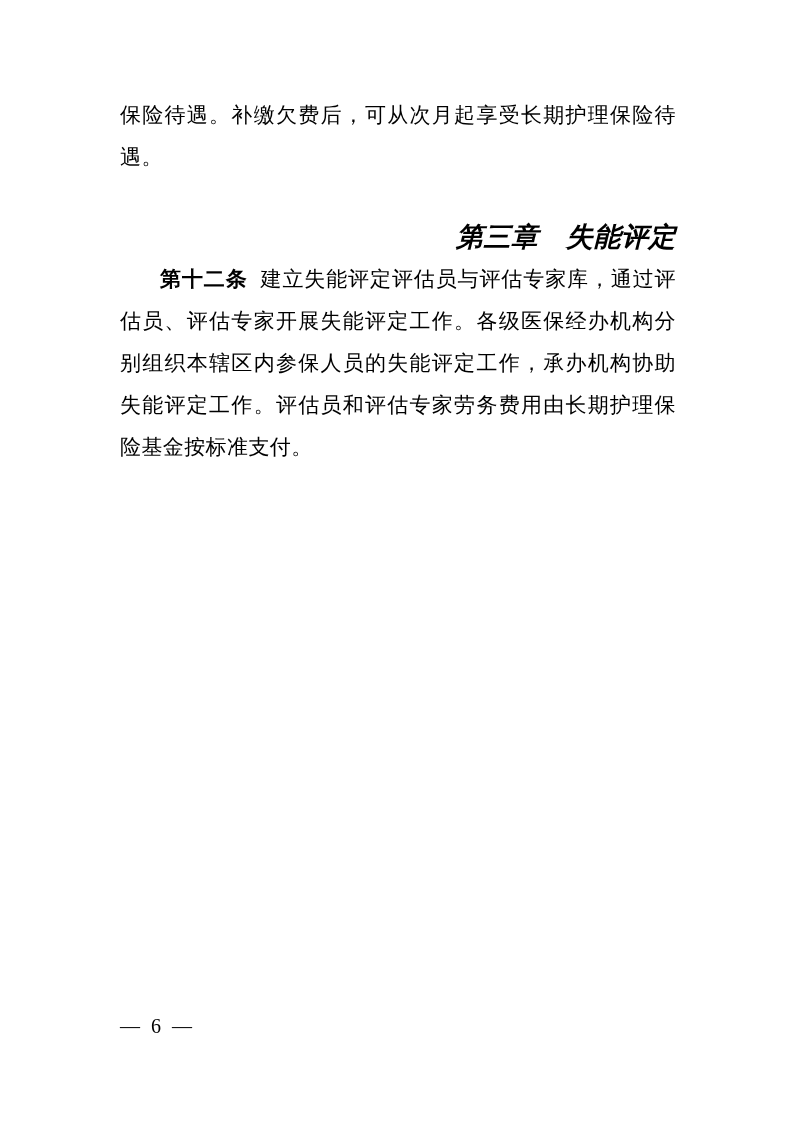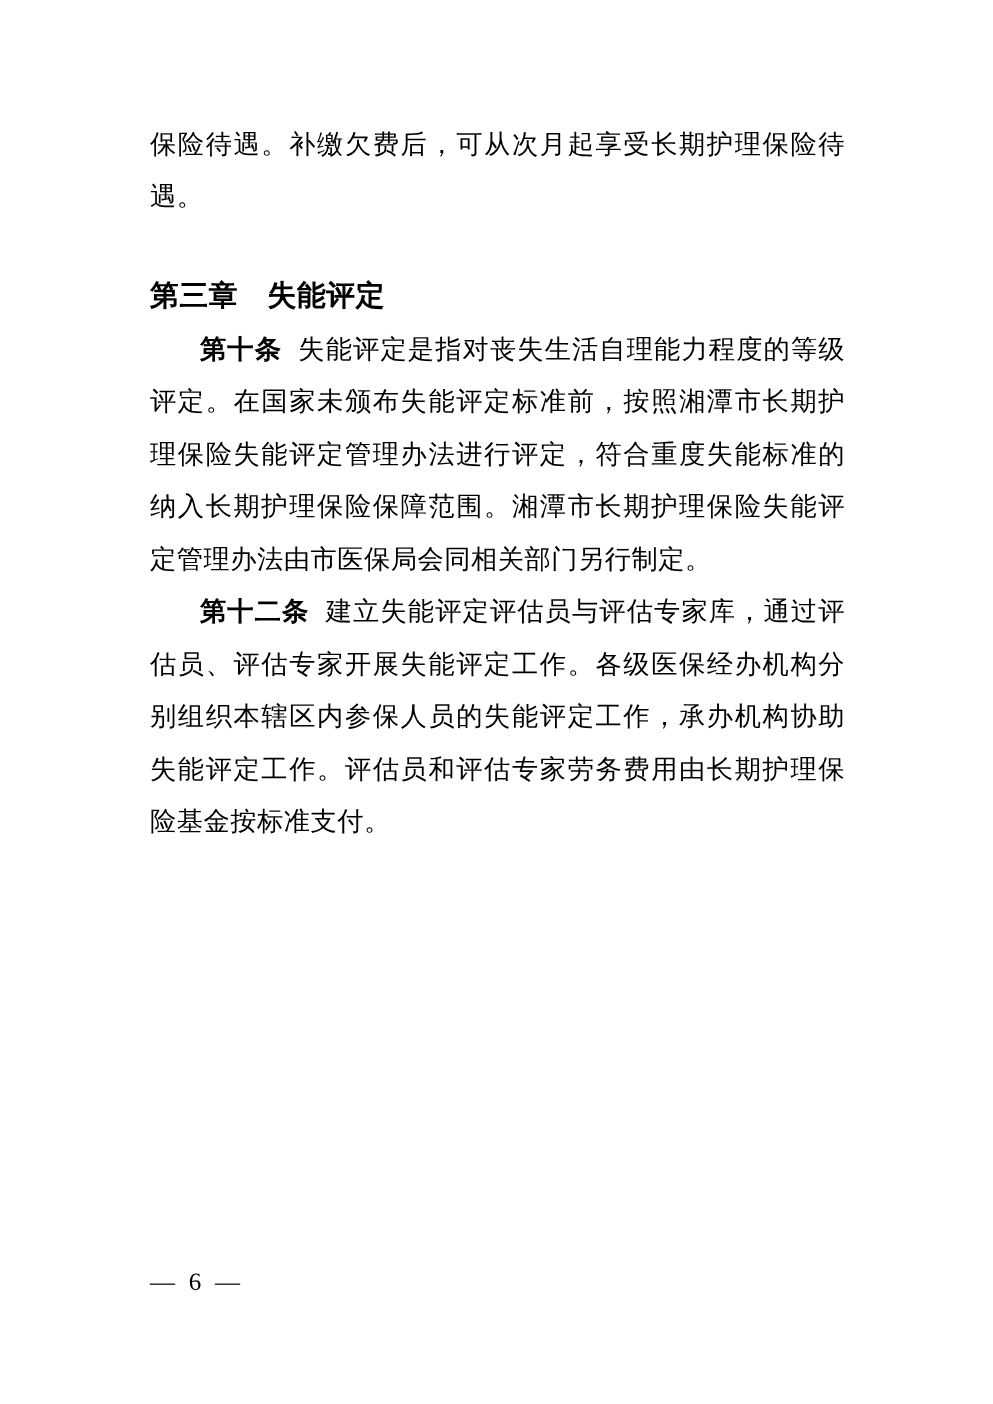--- a/index.html
+++ b/index.html
@@ -39,25 +39,26 @@
   }
   .indent {
     text-indent: 40px;
   }
   .article-lead {
     font-weight: bold;
     margin-right: 13px;
   }
   .chapter-heading {
     margin: 38px 0 0 0;
-    font-size: 23px;
+    font-size: 27px;
     line-height: 42px;
     font-weight: bold;
-    text-align: left;
+    text-align: right;
     letter-spacing: 0.5px;
+    font-style: italic;
   }
   .page-footer {
     position: absolute;
     left: 120px;
     top: 1014px;
     font-size: 20px;
     line-height: 24px;
     letter-spacing: 3px;
     white-space: pre;
   }
@@ -66,23 +67,20 @@
 <body>
 
 <div class="page">
   <div class="content">
 
     <p class="body-para">保险待遇。补缴欠费后，可从次月起享受长期护理保险待遇。</p>
 
 
     <h2 class="chapter-heading">第三章　失能评定</h2>
 
-    <p class="body-para indent">
-      <span class="article-lead">第十条</span><span>失能评定是指对丧失生活自理能力程度的等级评定。在国家未颁布失能评定标准前，按照湘潭市长期护理保险失能评定管理办法进行评定，符合重度失能标准的纳入长期护理保险保障范围。湘潭市长期护理保险失能评定管理办法由市医保局会同相关部门另行制定。</span>
-    </p>
 
 
     <p class="body-para indent">
       <span class="article-lead">第十二条</span><span>建立失能评定评估员与评估专家库，通过评估员、评估专家开展失能评定工作。各级医保经办机构分别组织本辖区内参保人员的失能评定工作，承办机构协助失能评定工作。评估员和评估专家劳务费用由长期护理保险基金按标准支付。</span>
     </p>
 
   </div>
 
   <div class="page-footer">— 6 —</div>
 </div>

